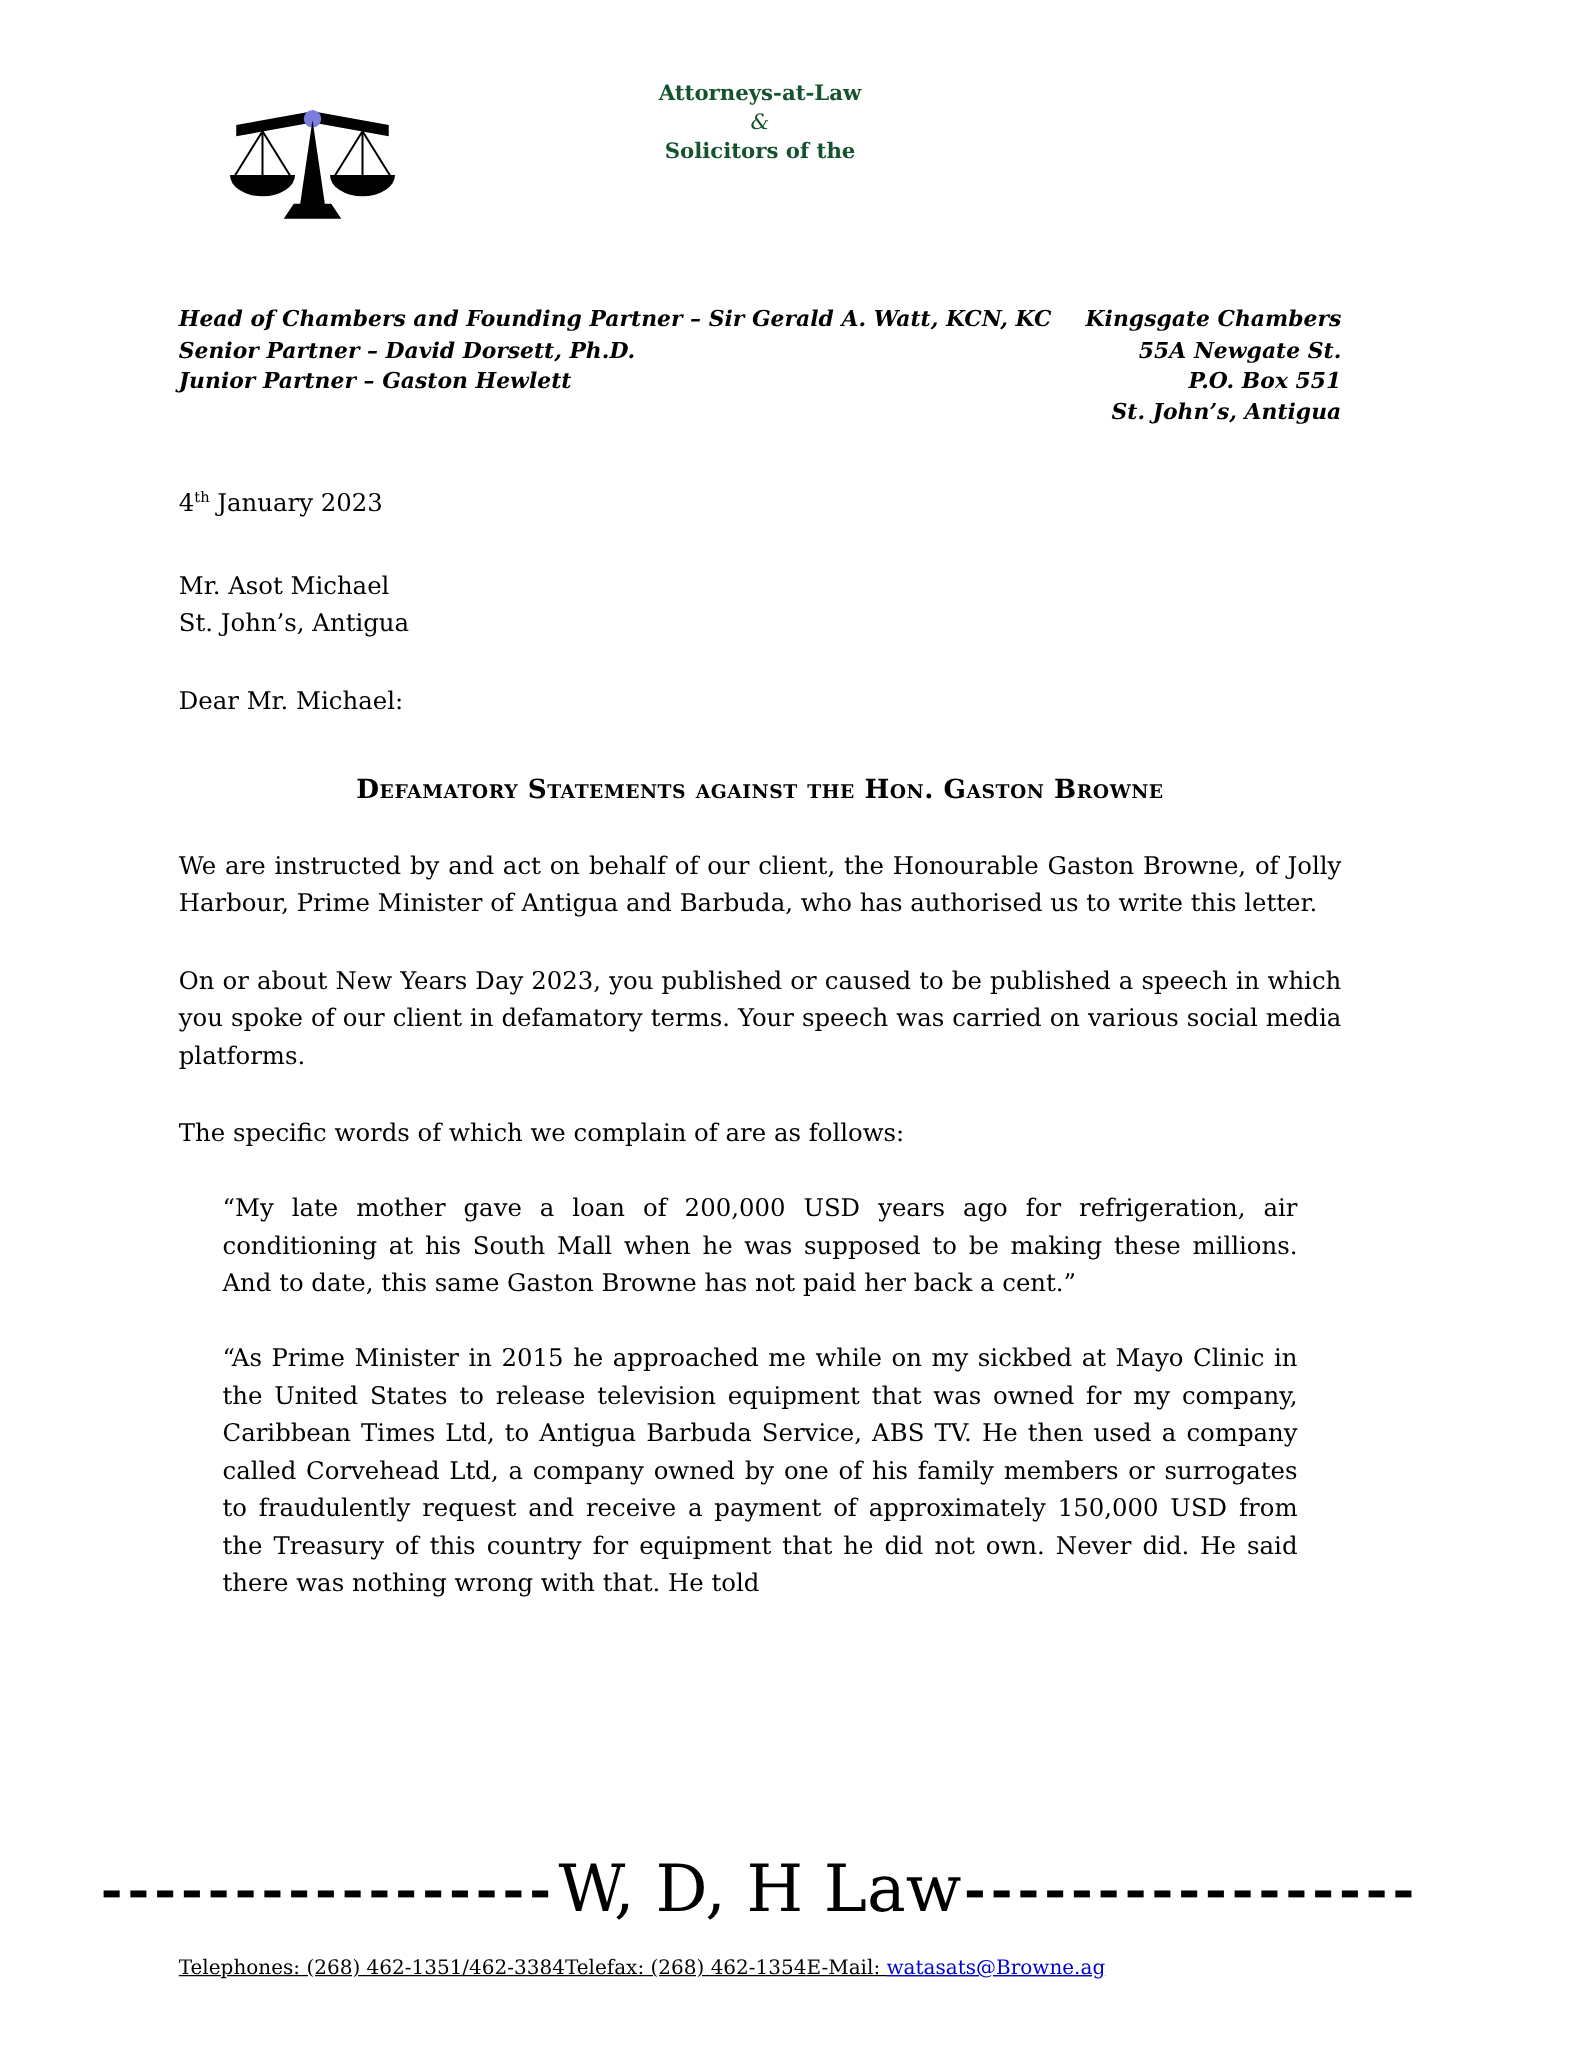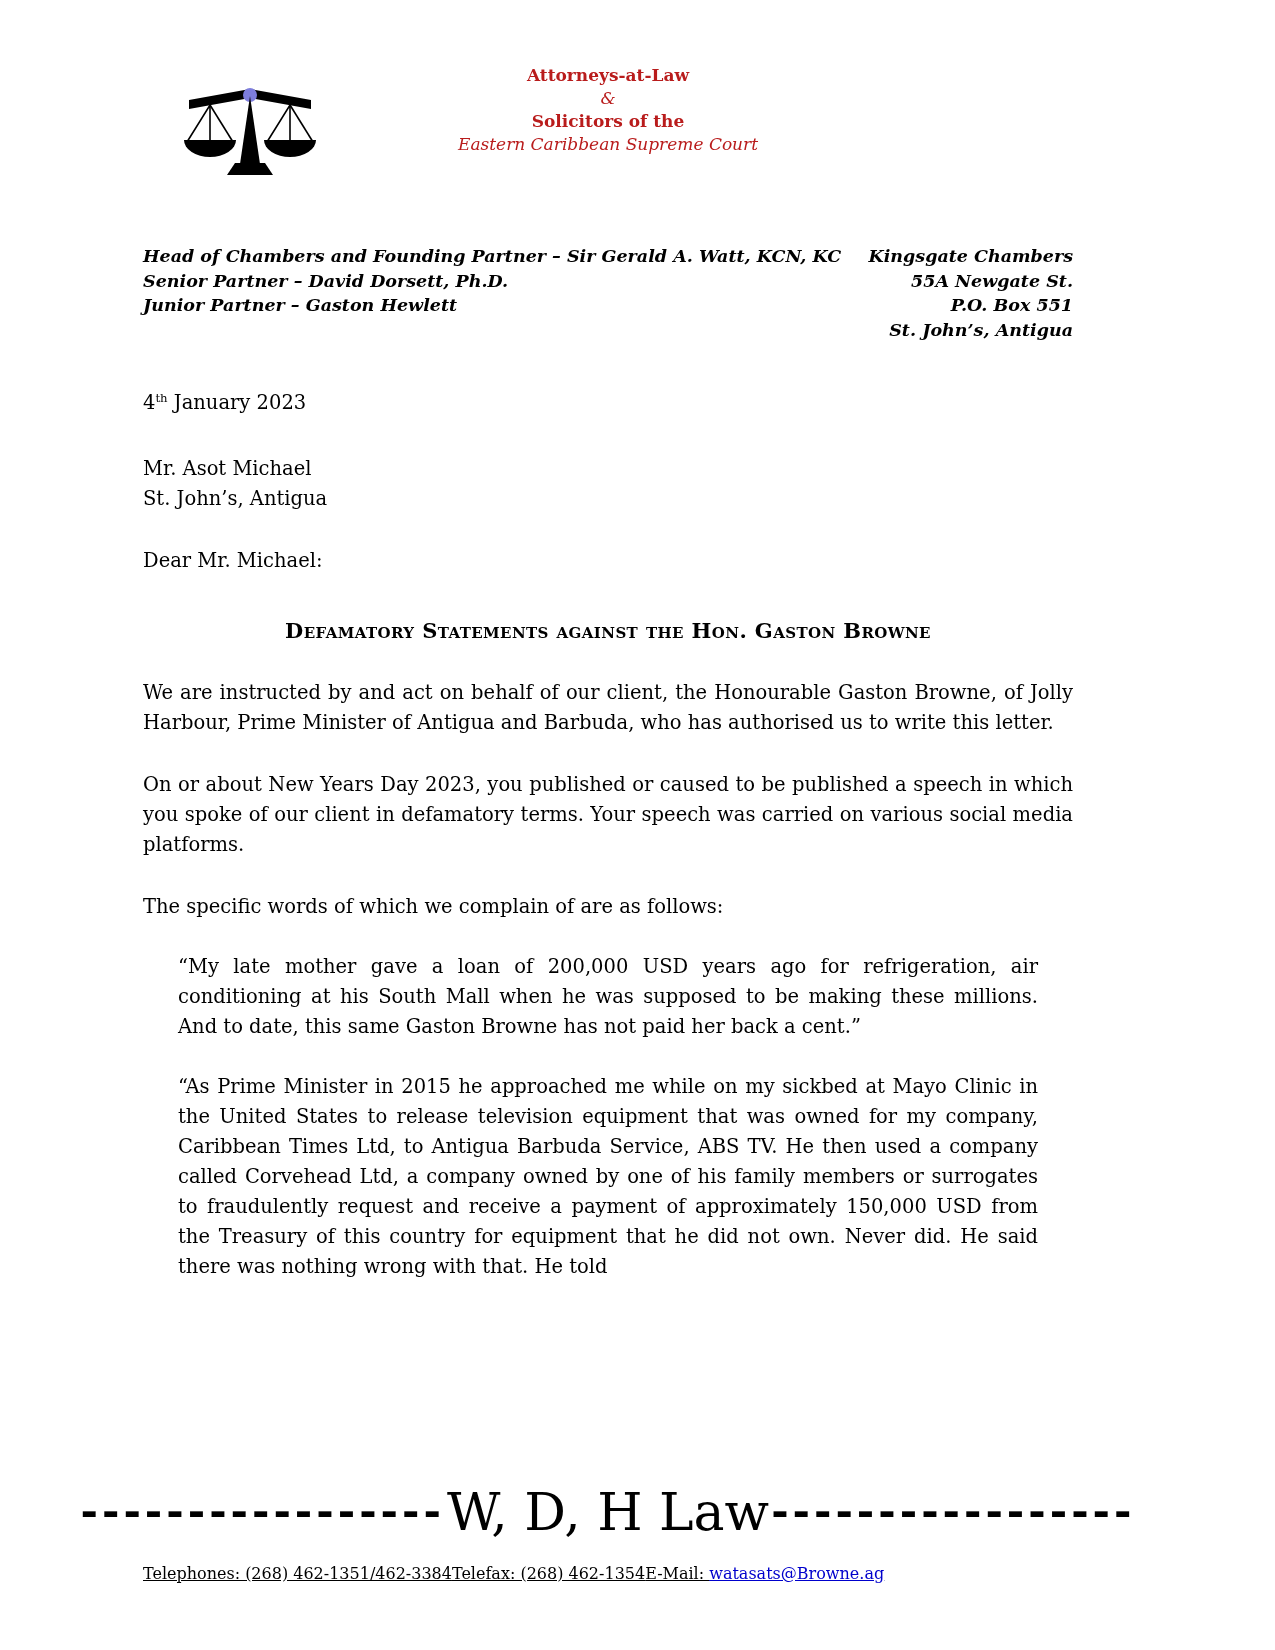--- a/index.html
+++ b/index.html
@@ -16,21 +16,21 @@
   }
 
   
   .letterhead { position:relative; min-height:150px; }
   .logo { position:absolute; left:36px; top:14px; width:142px; height:104px; }
   .lh-text { text-align:center; line-height:1; }
   .firm-name {
     font-size:35px; font-weight:bold; color:#7a0a7a;
     margin:6px 0 10px 0; letter-spacing:0.5px;
   }
-  .lh-sub { font-size:17px; color:#b91c1c; line-height:23px; }
+  .lh-sub { font-size:17px; color:#14532d; line-height:23px; }
   .bold { font-weight:bold; }
   .ital { font-style:italic; }
 
   
   .info-row {
     display:flex; justify-content:space-between;
     margin-top:30px;
     font-size:17.5px; font-style:italic; font-weight:bold;
     line-height:24.5px;
   }
@@ -91,21 +91,20 @@
         <polyline points="88,64 111,27 111,64" fill="none" stroke="#000" stroke-width="1.6"></polyline>
         <line x1="111" y1="27" x2="134" y2="64" stroke="#000" stroke-width="1.6"></line>
 
         <path d="M85,62 h52 a26,17 0 0 1 -52,0 z" fill="#000"></path>
       </svg>
     </div>
     <div class="lh-text">
       <div class="lh-sub bold">Attorneys-at-Law</div>
       <div class="lh-sub ital">&amp;</div>
       <div class="lh-sub bold">Solicitors of the</div>
-      <div class="lh-sub ital">Eastern Caribbean Supreme Court</div>
     </div>
   </header>
 
   <section class="info-row">
     <div class="partners">
       <div>Head of Chambers and Founding Partner – Sir Gerald A. Watt, KCN, KC</div>
       <div>Senior Partner – David Dorsett, Ph.D.</div>
       <div>Junior Partner – Gaston Hewlett</div>
     </div>
     <div class="address">

